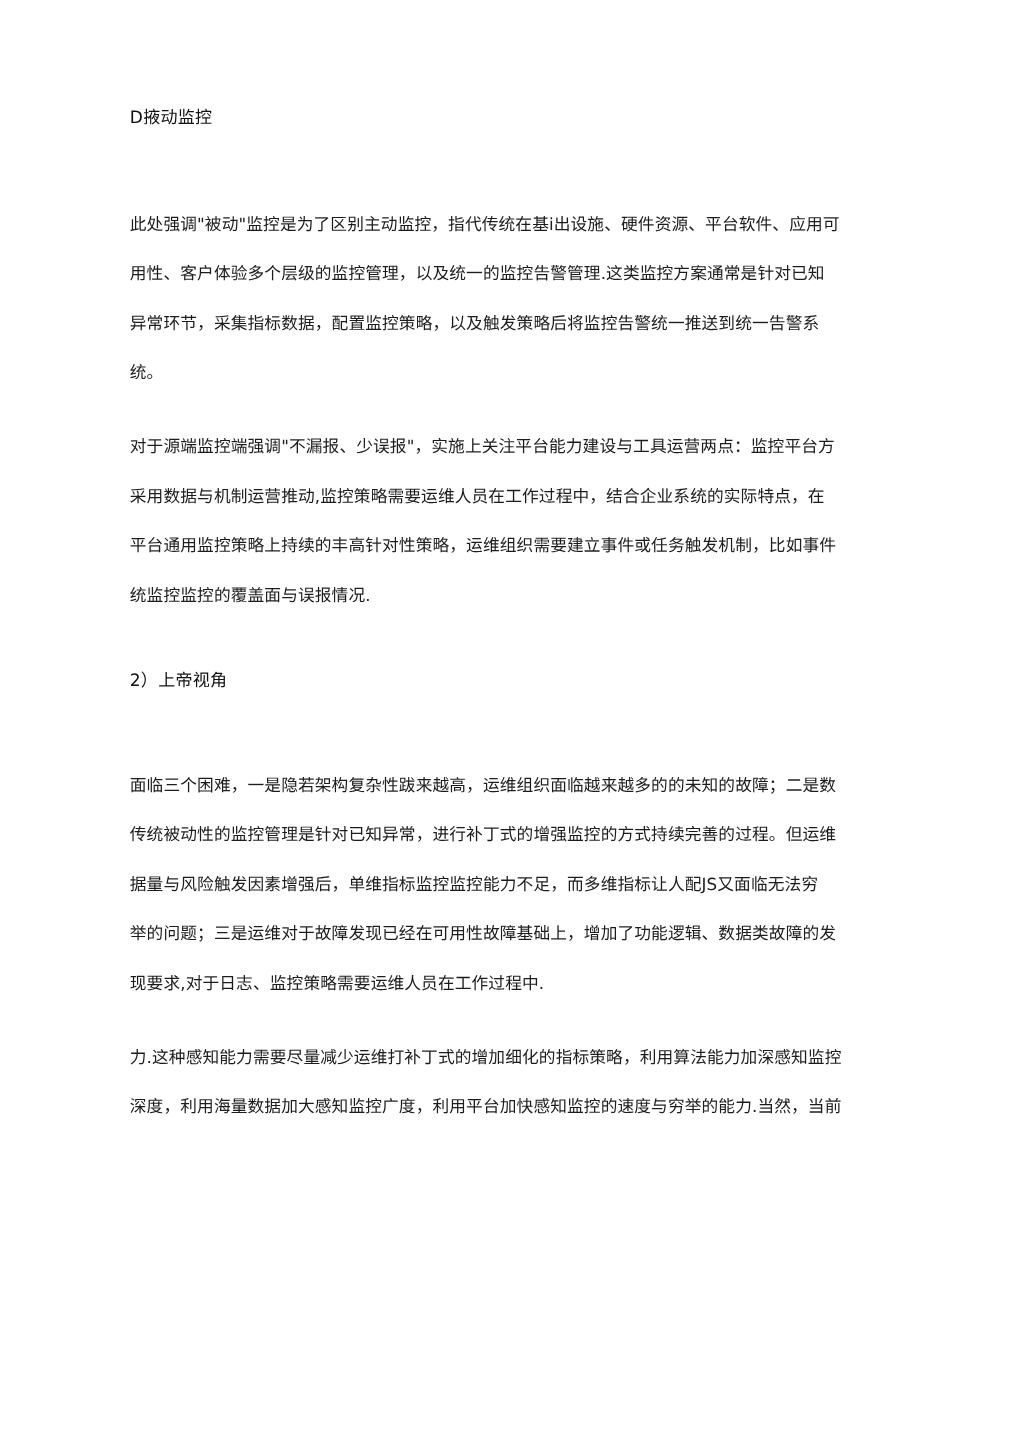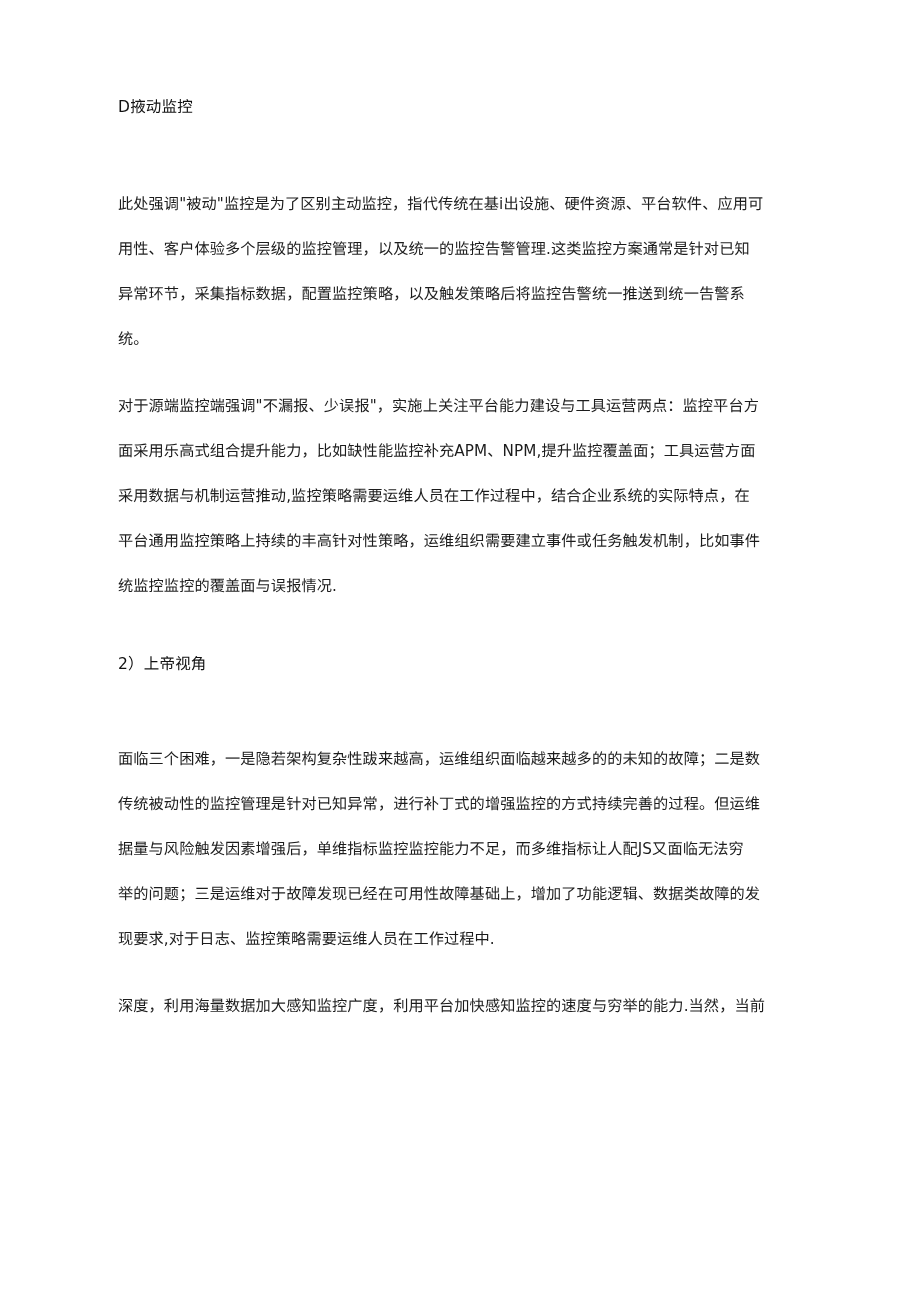--- a/index.html
+++ b/index.html
@@ -71,34 +71,34 @@
 
     <p class="para">
       <span class="line">此处强调"被动"监控是为了区别主动监控，指代传统在基i出设施、硬件资源、平台软件、应用可</span>
       <span class="line">用性、客户体验多个层级的监控管理，以及统一的监控告警管理.这类监控方案通常是针对已知</span>
       <span class="line">异常环节，采集指标数据，配置监控策略，以及触发策略后将监控告警统一推送到统一告警系</span>
       <span class="line">统。</span>
     </p>
 
     <p class="para">
       <span class="line">对于源端监控端强调"不漏报、少误报"，实施上关注平台能力建设与工具运营两点：监控平台方</span>
-      <span class="line">面采用乐高式组合提升能力，比如缺性能监控补充APM、NPM,提升监控覆盖面；工具运营方面</span>
       <span class="line">采用数据与机制运营推动,监控策略需要运维人员在工作过程中，结合企业系统的实际特点，在</span>
       <span class="line">平台通用监控策略上持续的丰高针对性策略，运维组织需要建立事件或任务触发机制，比如事件</span>
       <span class="line">统监控监控的覆盖面与误报情况.</span>
     </p>
 
     <h2 class="heading heading-2">2）上帝视角</h2>
 
     <p class="para">
       <span class="line">面临三个困难，一是隐若架构复杂性跋来越高，运维组织面临越来越多的的未知的故障；二是数</span>
       <span class="line">传统被动性的监控管理是针对已知异常，进行补丁式的增强监控的方式持续完善的过程。但运维</span>
       <span class="line">据量与风险触发因素增强后，单维指标监控监控能力不足，而多维指标让人配JS又面临无法穷</span>
       <span class="line">举的问题；三是运维对于故障发现已经在可用性故障基础上，增加了功能逻辑、数据类故障的发</span>
       <span class="line">现要求,对于日志、监控策略需要运维人员在工作过程中.</span>
     </p>
 
     <p class="para">
+      <span class="line">力.这种感知能力需要尽量减少运维打补丁式的增加细化的指标策略，利用算法能力加深感知监控</span>
       <span class="line">深度，利用海量数据加大感知监控广度，利用平台加快感知监控的速度与穷举的能力.当然，当前</span>
     </p>
 
   </div>
 </div>
 
 </body></html>

